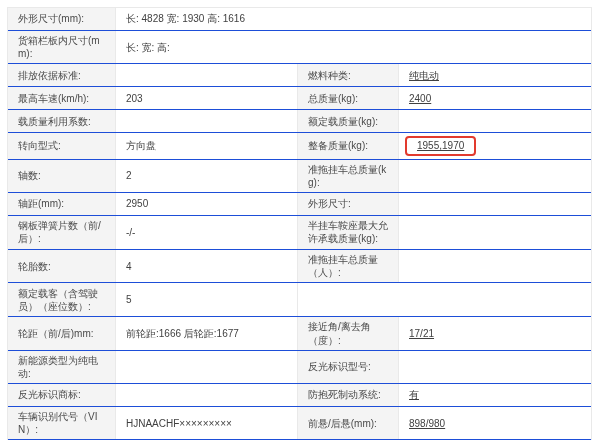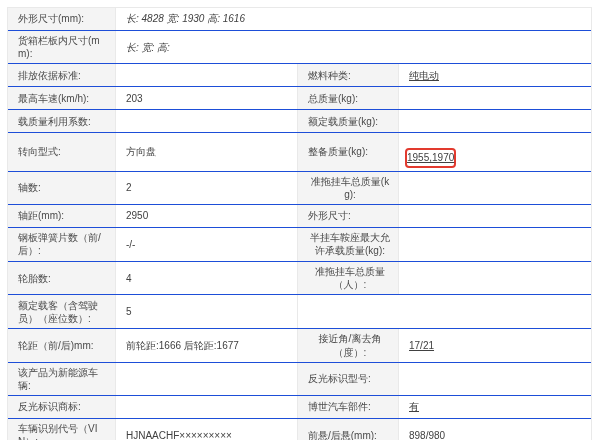--- a/index.html
+++ b/index.html
@@ -15,32 +15,32 @@
   .row{display:flex;align-items:stretch;}
   .row + .row{border-top:1px solid #1d4ed8;}
   .cell{
     box-sizing:border-box;display:flex;align-items:center;
     padding:3px 6px 3px 10px;font-size:10px;line-height:1.32;
     min-height:22px;word-break:break-all;
   }
   .label{background:#f4f4f4;border-right:1px solid #e9e9e9;color:#4a4a4a;}
   .l1{width:108px;flex:0 0 108px;}
   .v1{width:182px;flex:0 0 182px;border-right:1px solid #e9e9e9;}
-  .l2{width:101px;flex:0 0 101px;text-align:center;}
+  .l2{width:101px;flex:0 0 101px;}
   .v2{flex:1 1 auto;text-decoration:underline;}
-  .span-v{flex:1 1 auto;font-style:italic;}
+  .span-v{flex:1 1 auto;}
   .row.tall .cell{min-height:33px;}
   .blank{flex:1 1 auto;background:#fff;}
   .para{
     display:block;font-size:9.5px;line-height:13px;
     padding:5px 8px 5px 8px;text-align:justify;color:#474747;
   }
   .hl{
     display:inline-block;border:2px solid #e23a2e;border-radius:4px;
-    padding:1px 0;margin-left:-4px;margin-top:12px;
+    padding:1px 10px;margin-left:-4px;
   }
 </style>
 </head>
 <body>
 
 <div class="spec-table" id="spec-table">
     <div class="row">
       <div class="cell label l1">外形尺寸(mm):</div>
       <div class="cell span-v">长: 4828 宽: 1930 高: 1616</div>
     </div>
@@ -51,20 +51,21 @@
     <div class="row">
       <div class="cell label l1">排放依据标准:</div>
       <div class="cell v1"></div>
       <div class="cell label l2">燃料种类:</div>
       <div class="cell v2">纯电动</div>
     </div>
     <div class="row">
       <div class="cell label l1">最高车速(km/h):</div>
       <div class="cell v1">203</div>
       <div class="cell label l2">总质量(kg):</div>
+      <div class="cell v2">2400</div>
     </div>
     <div class="row">
       <div class="cell label l1">载质量利用系数:</div>
       <div class="cell v1"></div>
       <div class="cell label l2">额定载质量(kg):</div>
       <div class="cell v2"></div>
     </div>
     <div class="row">
       <div class="cell label l1">转向型式:</div>
       <div class="cell v1">方向盘</div>
@@ -101,29 +102,29 @@
       <div class="cell v1">5</div>
       <div class="cell blank"></div>
     </div>
     <div class="row">
       <div class="cell label l1">轮距（前/后)mm:</div>
       <div class="cell v1">前轮距:1666 后轮距:1677</div>
       <div class="cell label l2">接近角/离去角（度）:</div>
       <div class="cell v2">17/21</div>
     </div>
     <div class="row">
-      <div class="cell label l1">该产品为新能源车辆:</div>
+      <div class="cell label l1">新能源类型为纯电动:</div>
       <div class="cell v1"></div>
       <div class="cell label l2">反光标识型号:</div>
       <div class="cell v2"></div>
     </div>
     <div class="row">
       <div class="cell label l1">反光标识商标:</div>
       <div class="cell v1"></div>
-      <div class="cell label l2">博世汽车部件:</div>
+      <div class="cell label l2">防抱死制动系统:</div>
       <div class="cell v2">有</div>
     </div>
     <div class="row">
       <div class="cell label l1">车辆识别代号（VIN）:</div>
       <div class="cell v1">HJNAACHF×××××××××</div>
       <div class="cell label l2">前悬/后悬(mm):</div>
       <div class="cell v2">898/980</div>
     </div>
     <div class="row">
       <div class="cell label l1">其它:</div>

